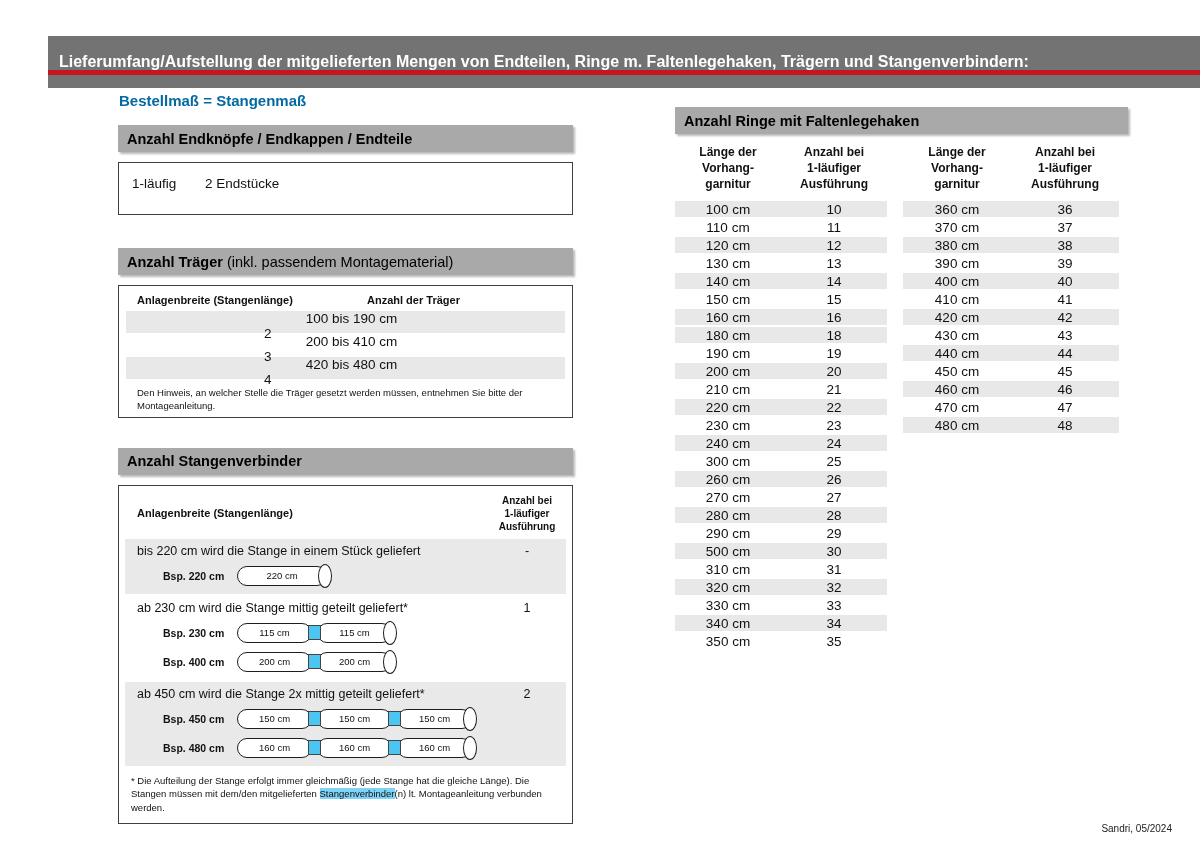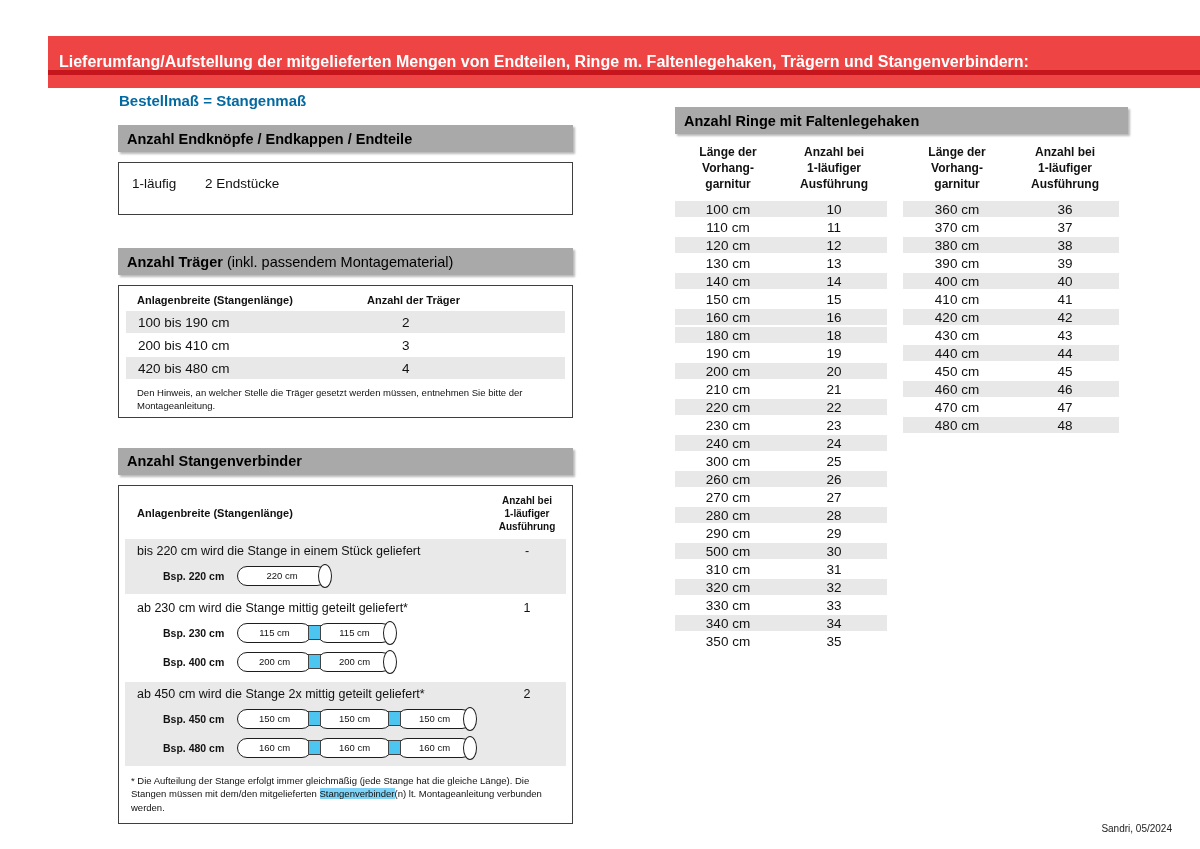--- a/index.html
+++ b/index.html
@@ -1,21 +1,21 @@
 <!DOCTYPE html>
 <html><head>
 <meta charset="utf-8">
 <style>
   * { margin:0; padding:0; box-sizing:border-box; }
   html,body { background:#ffffff; }
   body { font-family:"Liberation Sans", sans-serif; color:#111; }
   .page { position:relative; width:1200px; height:849px; background:#fff; overflow:hidden; }
 
   
-  .topbar { position:absolute; left:48px; top:36px; width:1152px; height:52px; background:#ef4444; display:flex; align-items:center; }
+  .topbar { position:absolute; left:48px; top:36px; width:1152px; height:52px; background:#737373; display:flex; align-items:center; }
   .topbar-text { color:#fff; font-weight:bold; font-size:16px; padding-left:11px; white-space:nowrap; }
   .redline { position:absolute; left:48px; top:70px; width:1152px; height:5px; background:#c4161c; }
 
   
   .left-col { position:absolute; left:118px; top:90px; width:455px; }
   .right-col { position:absolute; left:675px; top:107px; width:453px; }
 
   .red-note { color:#0369a1; font-weight:bold; font-size:15px; margin:2px 0 16px 1px; }
 
   .section-bar { background:#a9a9a9; height:27px; display:flex; align-items:center; padding-left:9px; box-shadow:2px 2px 2px rgba(0,0,0,0.28); margin-bottom:10px; }
@@ -27,21 +27,21 @@
   
   .box-endpieces { height:53px; display:flex; padding:13px 0 0 13px; margin-bottom:33px; }
   .ep-variant { width:73px; font-size:13.5px; }
   .ep-value { font-size:13.5px; }
 
   
   .box-traeger { padding:0 0 4px 0; margin-bottom:30px; }
   .tr-head { display:flex; padding:8px 0 5px; font-size:11px; font-weight:bold; }
   .tr-h1 { flex:1; padding-left:18px; }
   .tr-h2 { width:205px; }
-  .tr-row { display:flex; height:22px; align-items:center; margin:0 7px 1px; font-size:13.5px; }
+  .tr-row { display:flex; height:22px; align-items:center; margin:0 7px 1px; font-size:13.5px;flex-direction:column; }
   .tr-row.shade { background:#e8e8e8; }
   .tr-range { flex:1; padding-left:12px; }
   .tr-count { width:163px; }
   .tr-note { font-size:9.5px; line-height:1.4; padding:6px 40px 0 18px; }
 
   
   .box-verbinder { padding-bottom:4px; }
   .vb-head { display:flex; align-items:center; padding:8px 0 4px; }
   .vb-h1 { flex:1; font-size:11px; font-weight:bold; padding-left:18px; }
   .vb-h2 { width:90px; font-size:10px; font-weight:bold; text-align:center; line-height:1.3; white-space:pre-line; }

